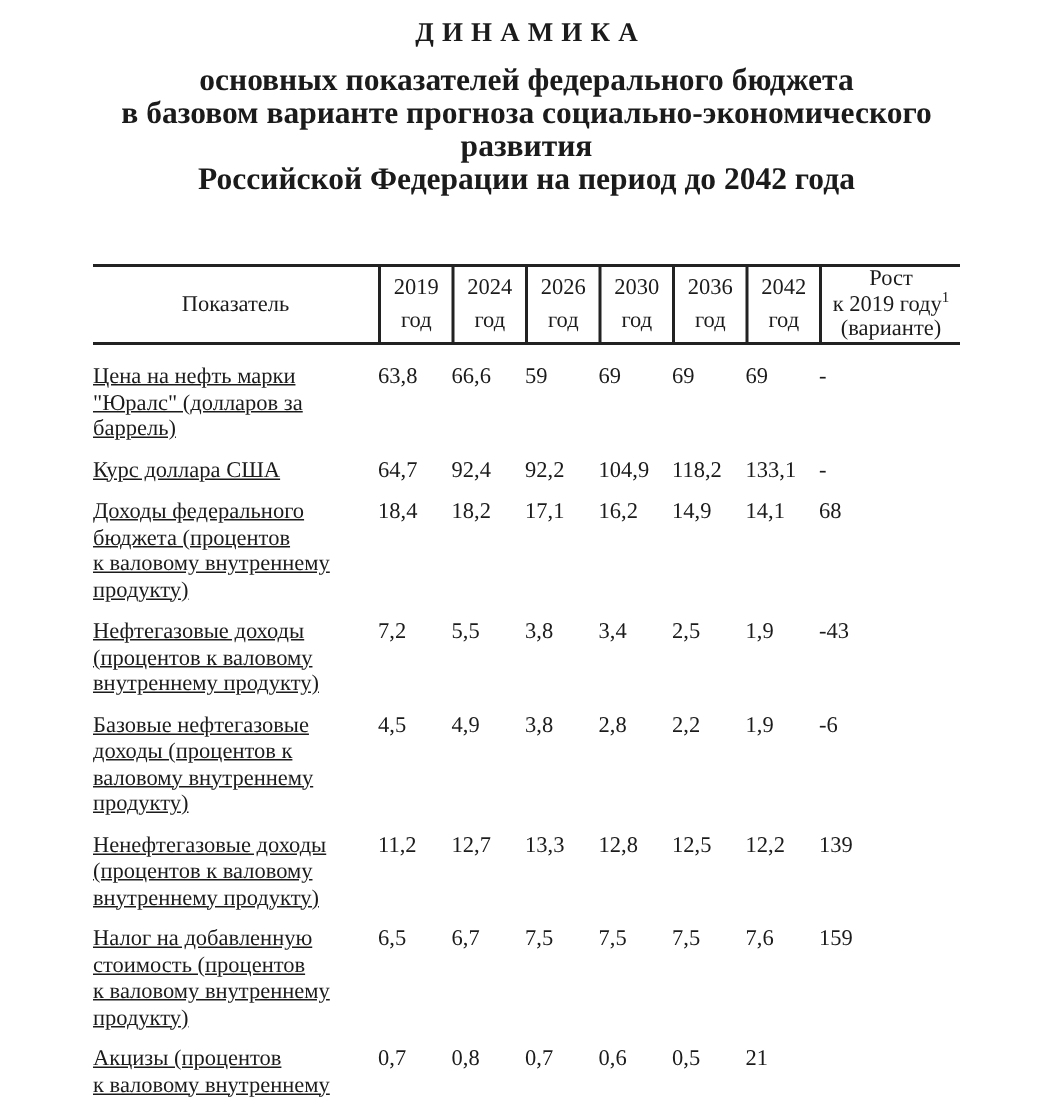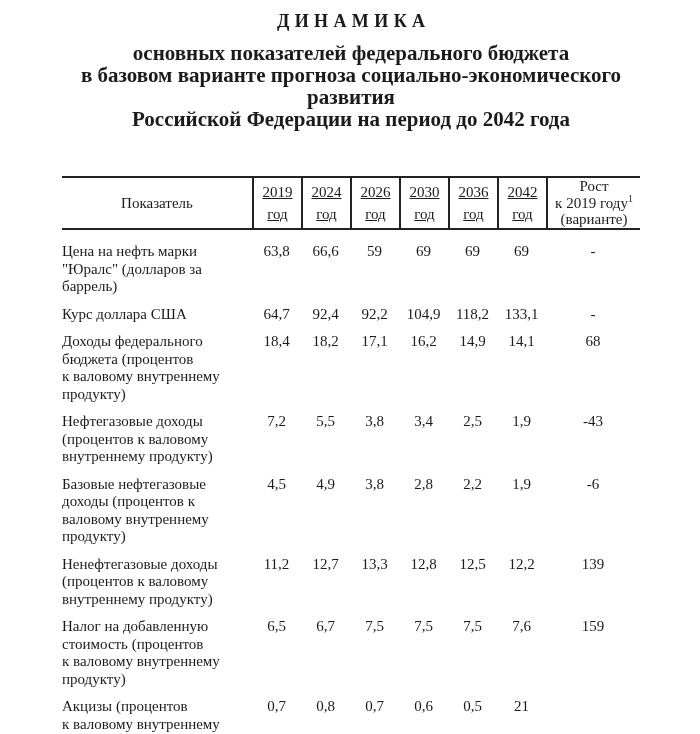--- a/index.html
+++ b/index.html
@@ -48,39 +48,40 @@
   }
   .th {
     display: flex;
     flex-direction: column;
     justify-content: center;
     align-items: center;
     text-align: center;
     font-size: 15px;
   }
   .th + .th { border-left: 2px solid #222; }
-  .th.year-th div { line-height: 22px; text-decoration: underline; }
+  .th.year-th div { line-height: 22px; }
   .th.growth-th div { line-height: 16.5px; }
   .th.growth-th sup { font-size: 10px; line-height: 0; }
   .tbody { margin-top: 13px; }
   .tr {
     display: grid;
     grid-template-columns: 190px 49px 49px 49px 49px 49px 49px 94px;
     margin-bottom: 10px;
   }
   .td {
     font-size: 15px;
     line-height: 17.5px;
   }
   .td.label {
     white-space: pre-line;
     text-align: left;
     padding-right: 4px;
-  }
-  .td.num, .td.growth { text-align: center; }
+    text-decoration: underline;
+  }
+  .td.num, .td.growth { }
 </style>
 </head>
 <body>
 
 <div class="page">
 
   <div class="doc-title">ДИНАМИКА</div>
 
   <div class="doc-subtitle">
     <div>основных показателей федерального бюджета</div>

